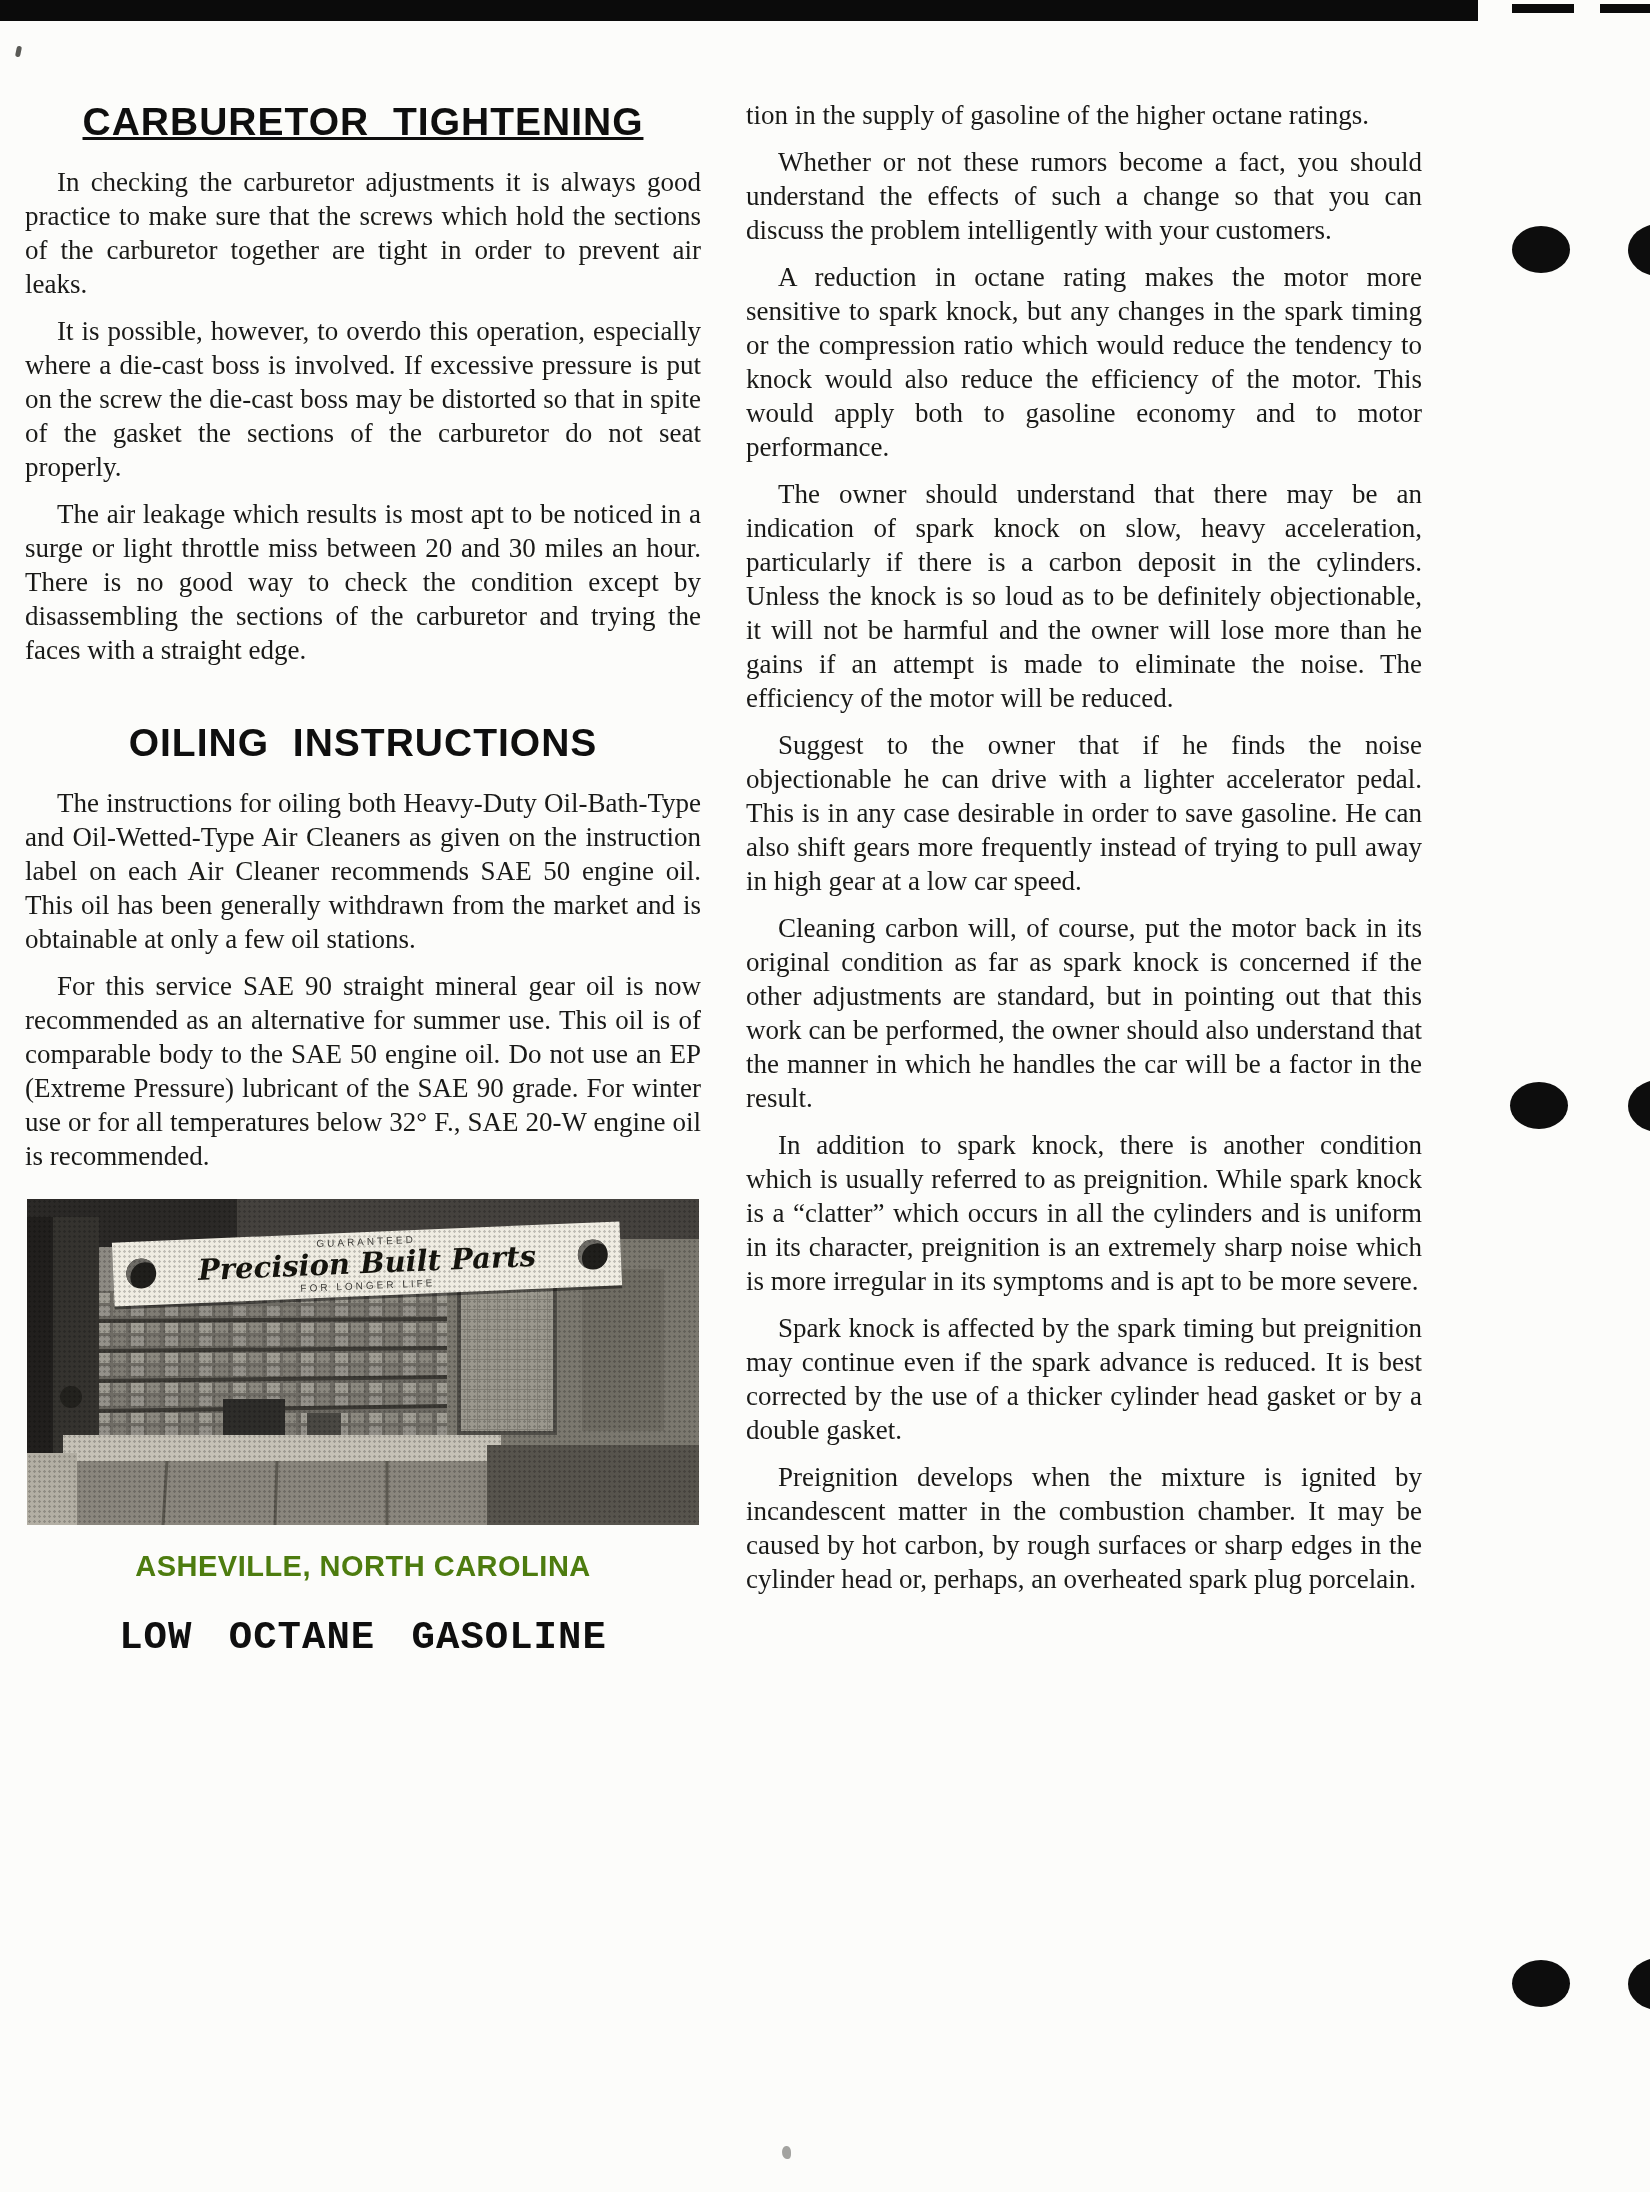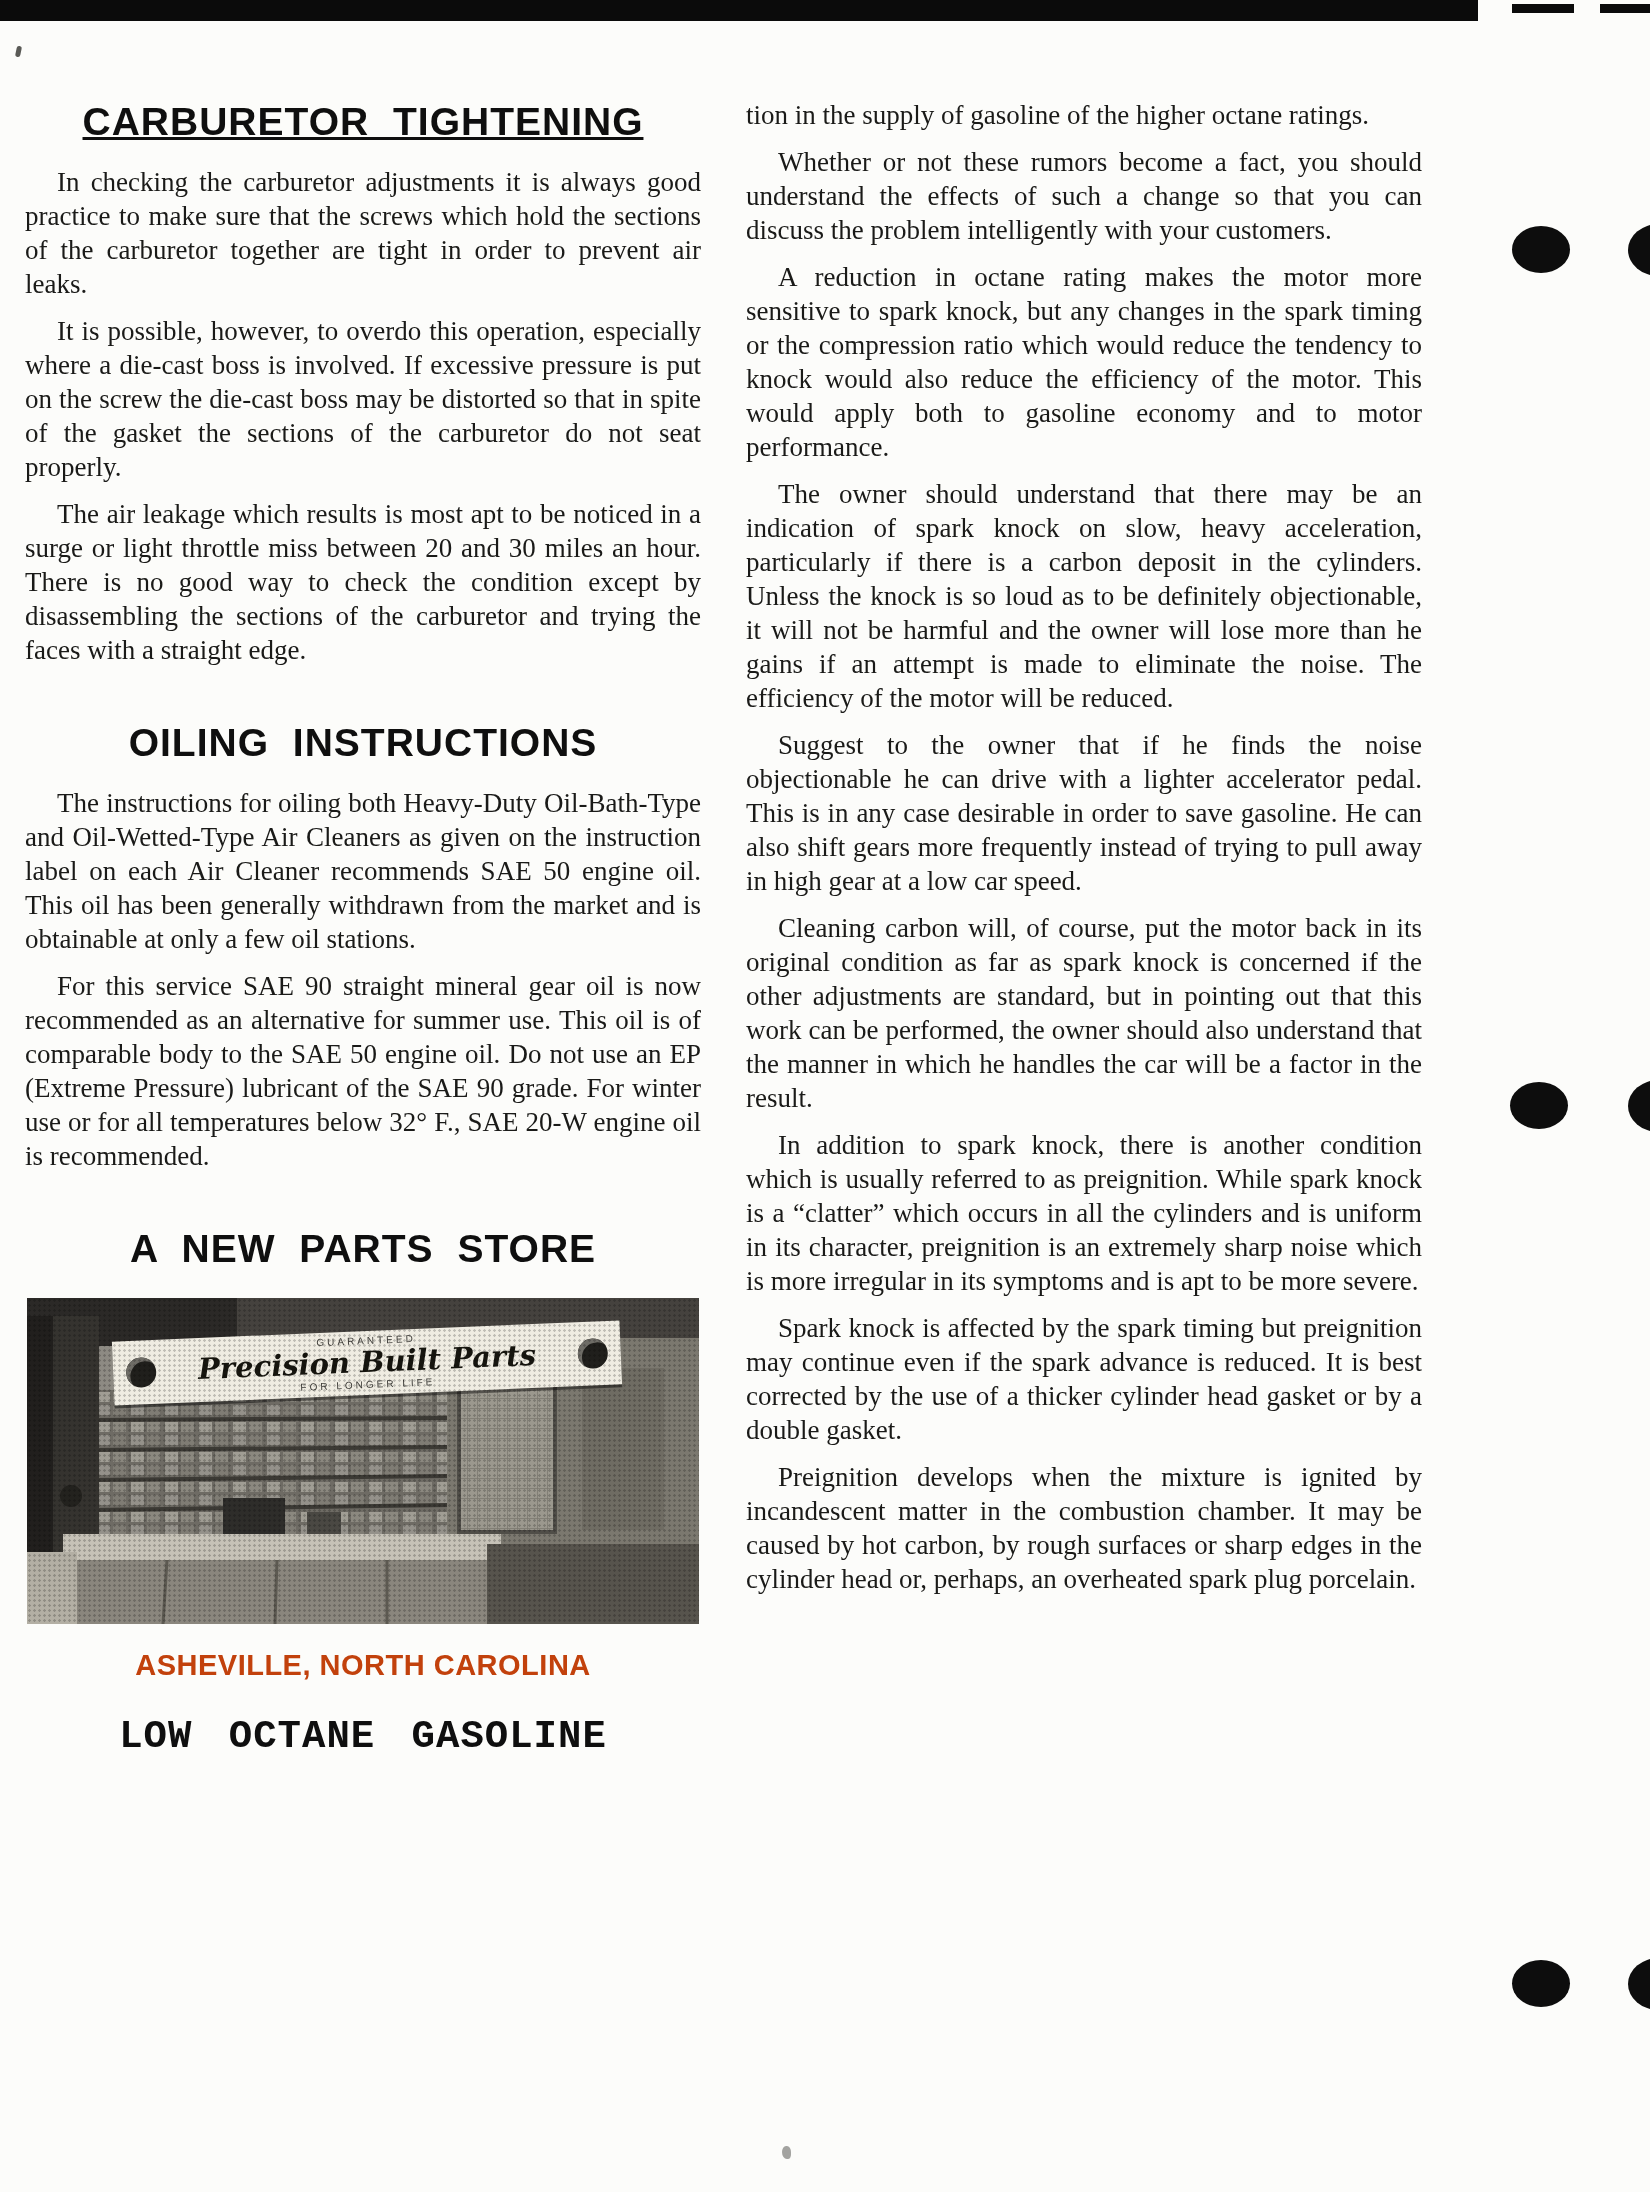--- a/index.html
+++ b/index.html
@@ -101,21 +101,21 @@
     white-space:nowrap;
   }
 
   .caption {
     margin-top:24px;
     text-align:center;
     font-family:"Liberation Sans", sans-serif;
     font-weight:700;
     font-size:29px;
     letter-spacing:.5px;
-    color:#c2410c;
+    color:#4d7c0f;
   }
 </style>
 </head>
 <body>
 
 <div class="page">
 
   <div class="top-bar"></div>
   <div class="top-dash dash-1"></div>
   <div class="top-dash dash-2"></div>
@@ -135,21 +135,20 @@
     <p class="body-para">In checking the carburetor adjustments it is always good practice to make sure that the screws which hold the sections of the carburetor together are tight in order to prevent air leaks.</p>
     <p class="body-para">It is possible, however, to overdo this operation, especially where a die-cast boss is involved. If excessive pressure is put on the screw the die-cast boss may be distorted so that in spite of the gasket the sections of the carburetor do not seat properly.</p>
     <p class="body-para">The air leakage which results is most apt to be noticed in a surge or light throttle miss between 20 and 30 miles an hour. There is no good way to check the condition except by disassembling the sections of the carburetor and trying the faces with a straight edge.</p>
 
     <h1 class="headline">
       <span class="hline">OILING INSTRUCTIONS</span>
     </h1>
     <p class="body-para">The instructions for oiling both Heavy-Duty Oil-Bath-Type and Oil-Wetted-Type Air Cleaners as given on the instruction label on each Air Cleaner recommends SAE 50 engine oil. This oil has been generally withdrawn from the market and is obtainable at only a few oil stations.</p>
     <p class="body-para">For this service SAE 90 straight mineral gear oil is now recommended as an alternative for summer use. This oil is of comparable body to the SAE 50 engine oil. Do not use an EP (Extreme Pressure) lubricant of the SAE 90 grade. For winter use or for all temperatures below 32° F., SAE 20-W engine oil is recommended.</p>
 
-    <h1 class="headline">A NEW PARTS STORE</h1>
 
     <figure class="photo">
       <svg class="photo-art" viewBox="0 0 672 326" preserveAspectRatio="none">
         <defs>
           <pattern id="boxes" width="34" height="30" patternUnits="userSpaceOnUse">
             <rect width="34" height="30" fill="#6e6b64"></rect>
             <rect x="2" y="4" width="13" height="10" fill="#a09d94"></rect>
             <rect x="18" y="4" width="13" height="10" fill="#8b887f"></rect>
             <rect x="2" y="17" width="13" height="10" fill="#94918a"></rect>
             <rect x="18" y="17" width="13" height="10" fill="#7f7c74"></rect>

